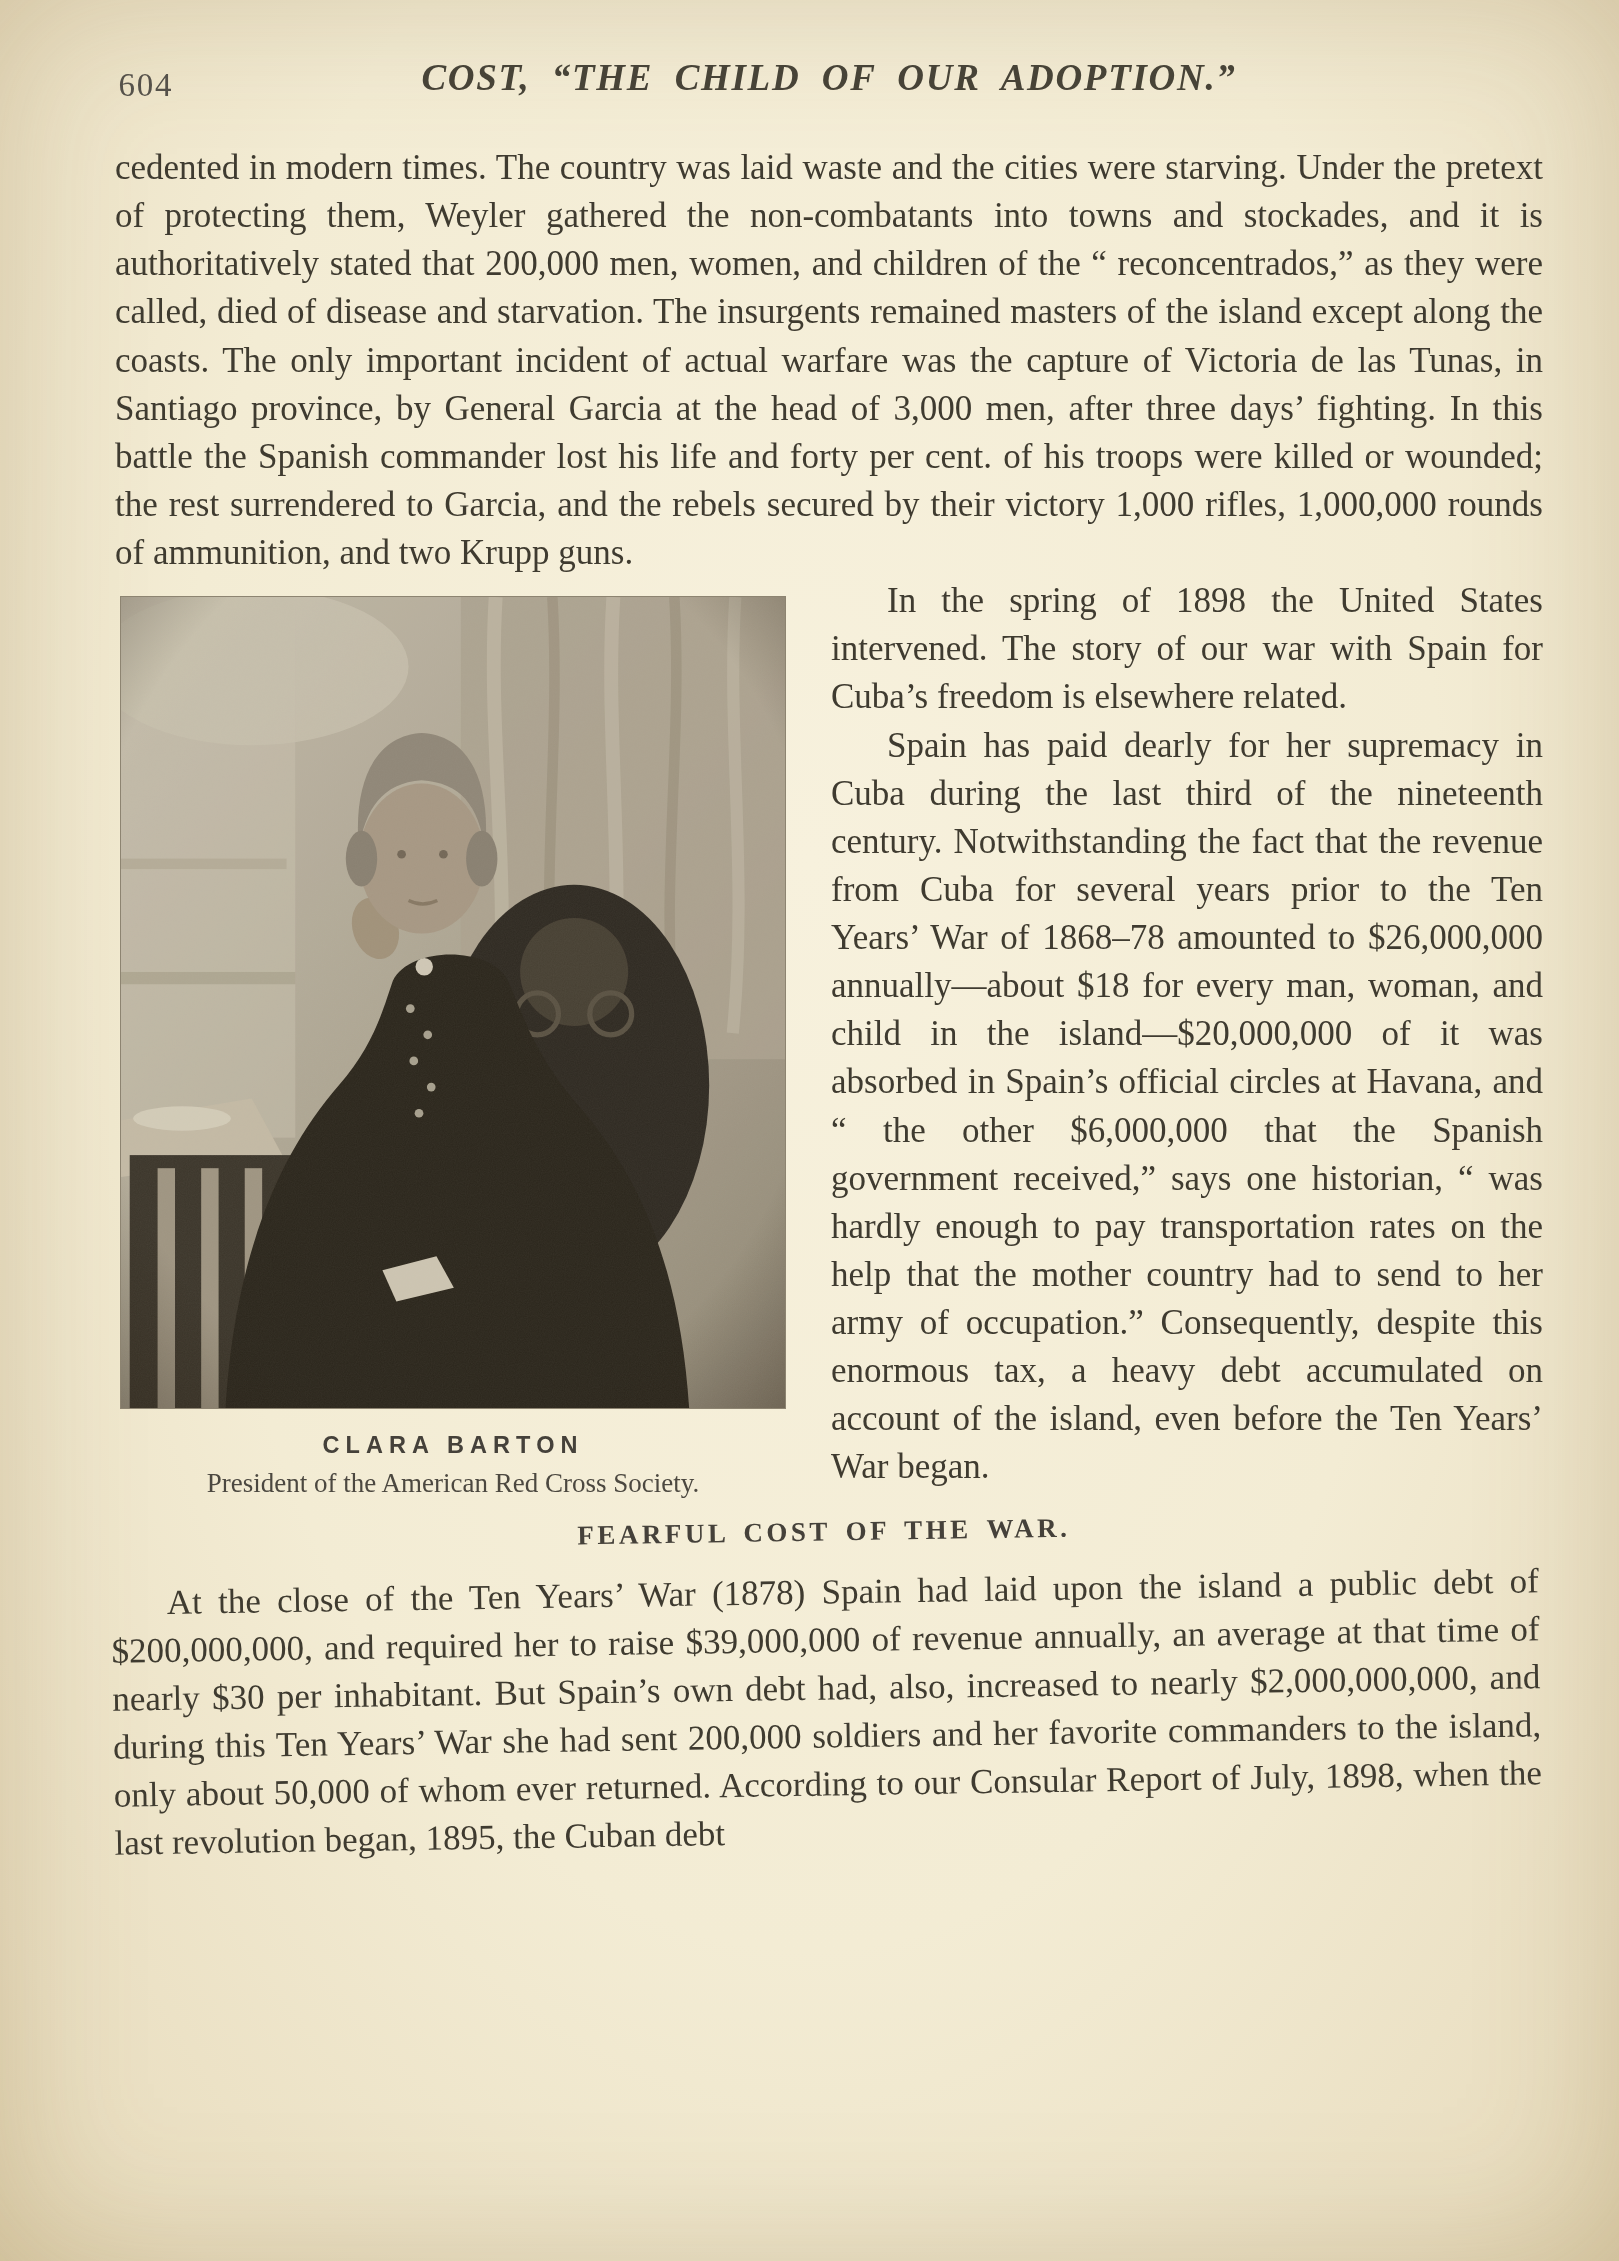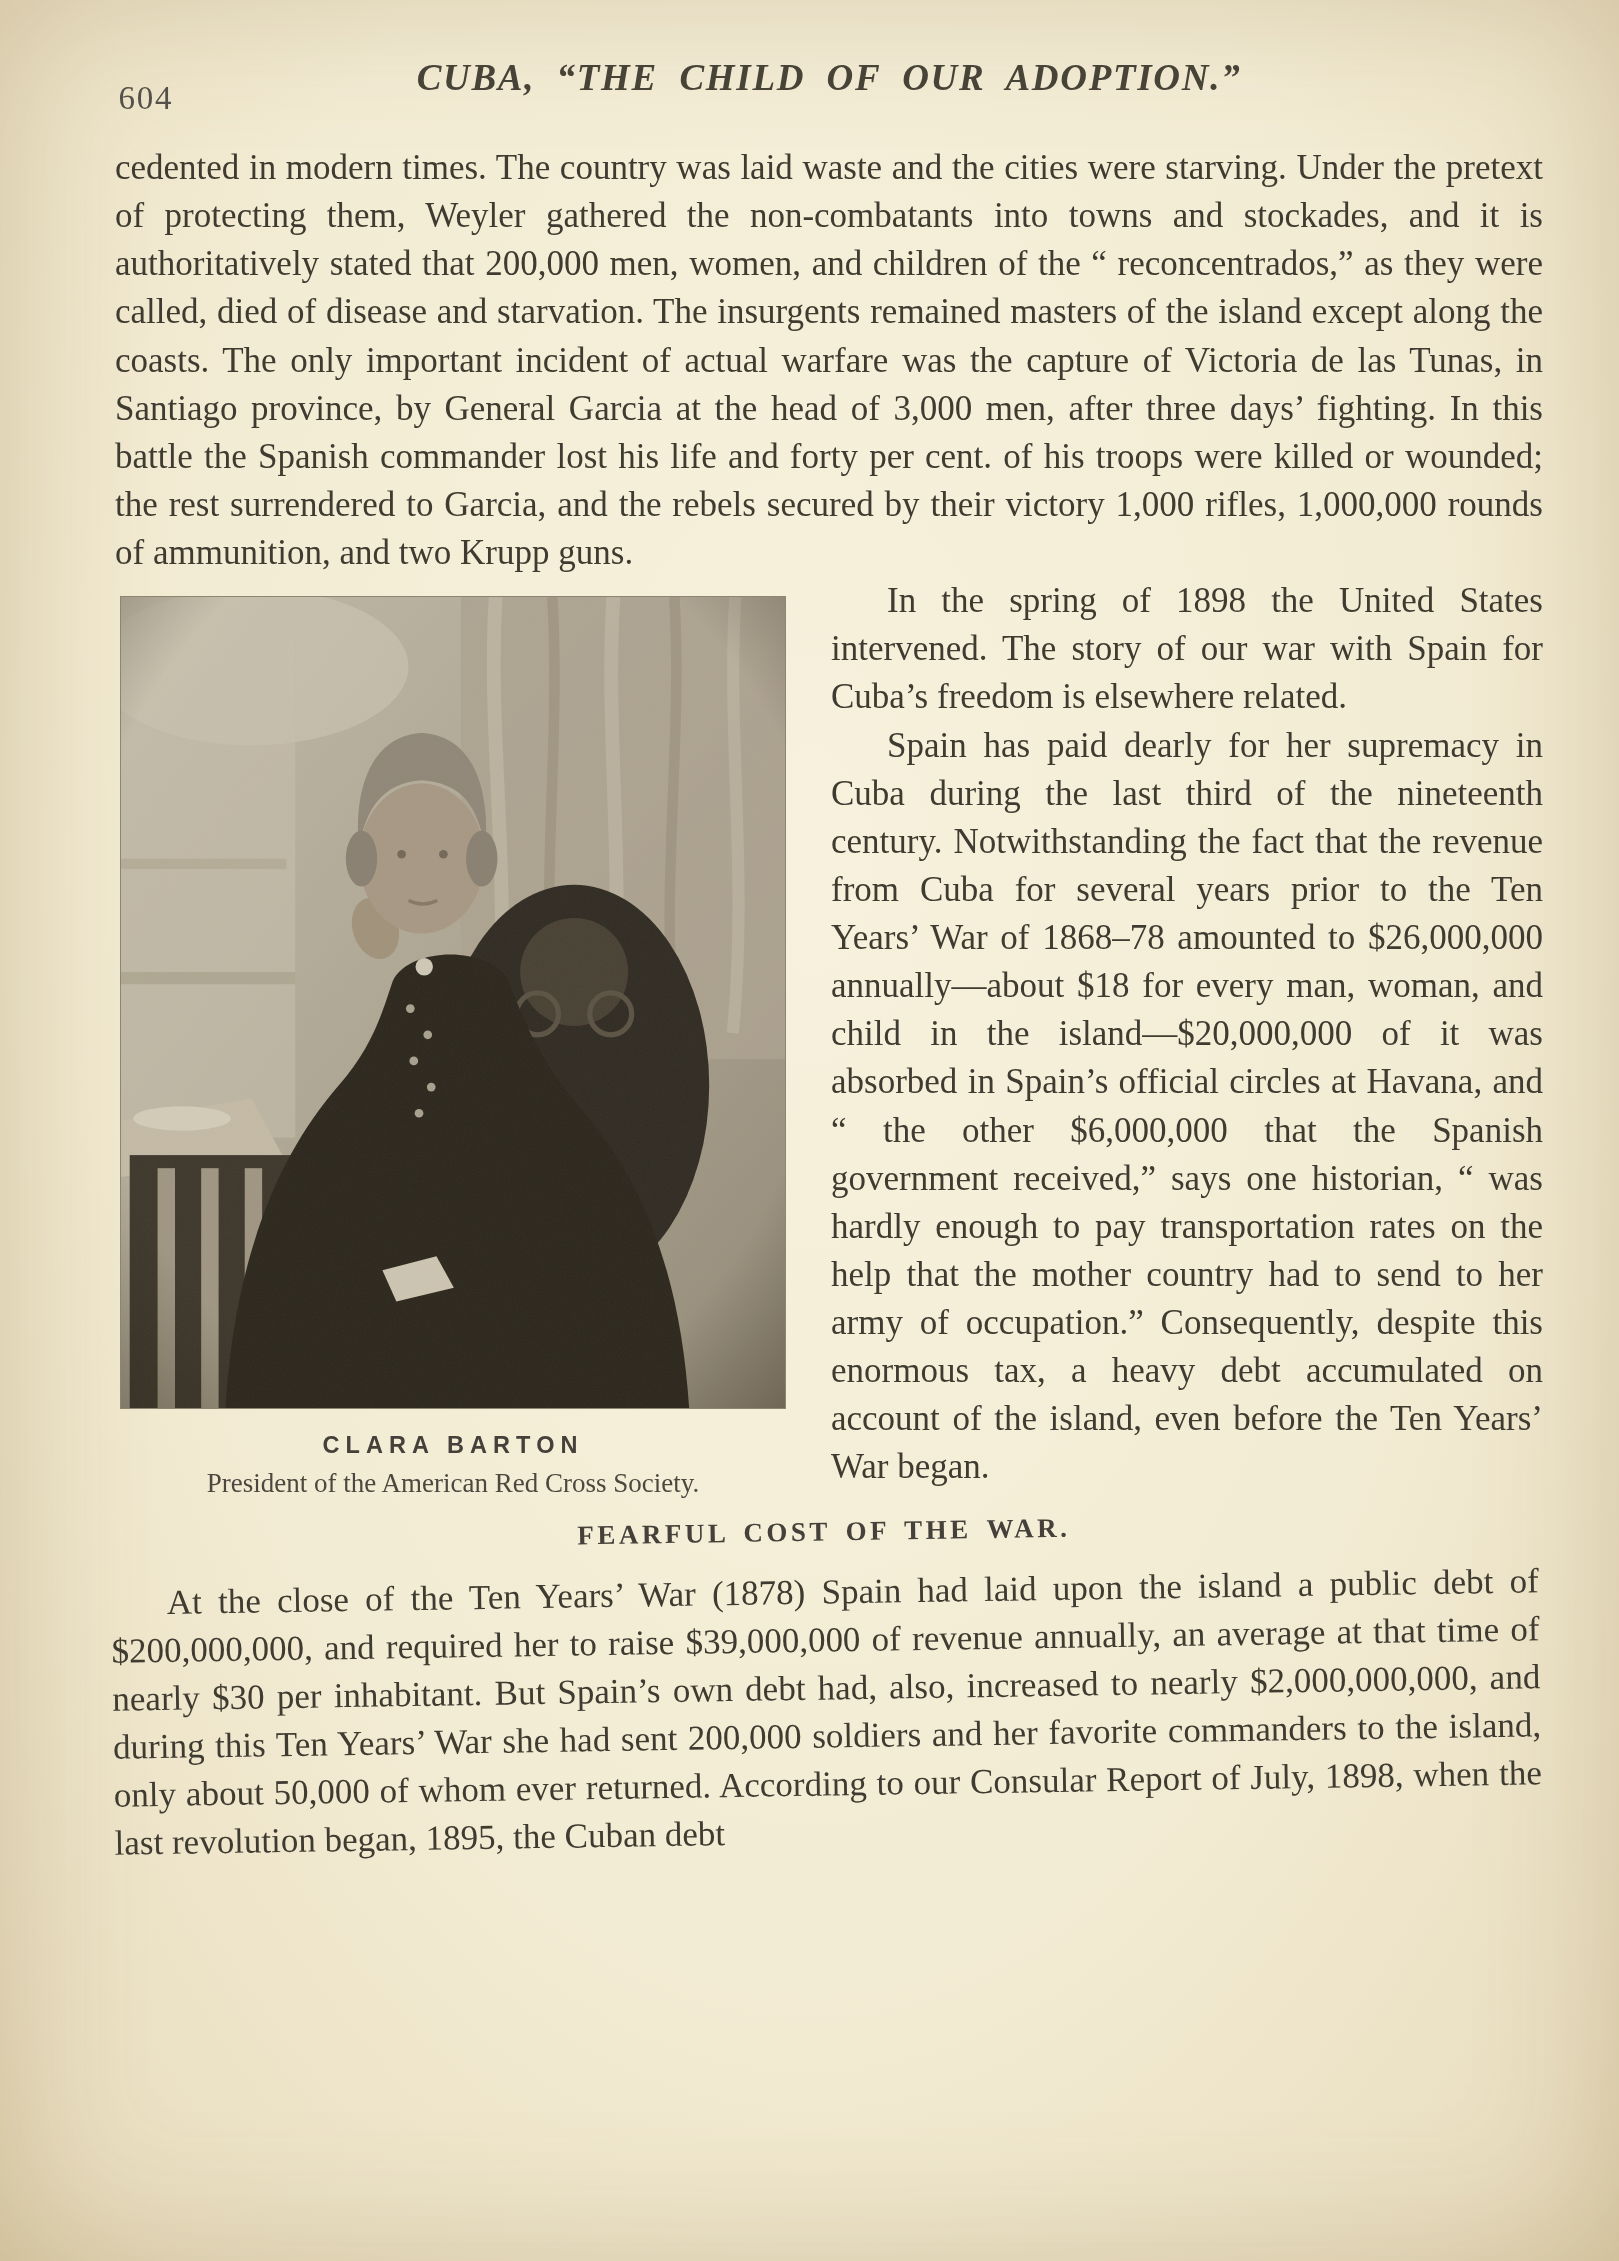--- a/index.html
+++ b/index.html
@@ -8,21 +8,21 @@
     width:1620px;height:2261px;
     margin:0 auto;
     overflow:hidden;
     background:radial-gradient(ellipse at 50% 38%, #f7f1dd 0%, #f3ecd4 55%, #eadfc2 88%, #e3d6b4 100%);
     box-shadow:inset 0 0 148px rgba(128,102,52,.24);
     font-family:"Liberation Serif","DejaVu Serif",serif;
     color:#3f3b30;
   }
   .content{padding:56px 77px 0 115px;}
   header.page-head{position:relative;height:65px;margin-bottom:23px;}
-  .page-number{position:absolute;left:3.5px;top:24px;font-size:33px;letter-spacing:1.7px;color:#55514a;}
+  .page-number{position:absolute;left:3.5px;top:11px;font-size:33px;letter-spacing:1.7px;color:#55514a;}
   .running-title{
     text-align:center;font-style:italic;font-weight:bold;
     font-size:37px;letter-spacing:1.7px;word-spacing:10.5px;color:#474337;
   }
   article{font-size:35px;line-height:1.375;text-align:justify;}
   article p{margin:0;}
   p.indent{text-indent:56px;}
   figure.portrait{
     float:left;width:664px;margin:14px 40px 8.7px 0;padding:6px;
     text-align:center;
@@ -48,21 +48,21 @@
   }
 </style>
 </head>
 <body>
 
 <div class="page">
   <div class="content">
 
     <header class="page-head">
       <div class="page-number">604</div>
-      <div class="running-title">CUBA, “THE CHILD OF OUR ADOPTION.”</div>
+      <div class="running-title">COST, “THE CHILD OF OUR ADOPTION.”</div>
     </header>
 
     <article>
 
       <p>cedented in modern times. The country was laid waste and the cities were starving. Under the pretext of protecting them, Weyler gathered the non-combatants into towns and stockades, and it is authoritatively stated that 200,000 men, women, and children of the “ reconcentrados,” as they were called, died of disease and starvation. The insurgents remained masters of the island except along the coasts. The only important incident of actual warfare was the capture of Victoria de las Tunas, in Santiago province, by General Garcia at the head of 3,000 men, after three days’ fighting. In this battle the Spanish commander lost his life and forty per cent. of his troops were killed or wounded; the rest surrendered to Garcia, and the rebels secured by their victory 1,000 rifles, 1,000,000 rounds of ammunition, and two Krupp guns.</p>
 
       <figure class="portrait">
         <div class="photo-frame">
           <svg viewBox="0 0 762 930" preserveAspectRatio="none">
             <defs>

